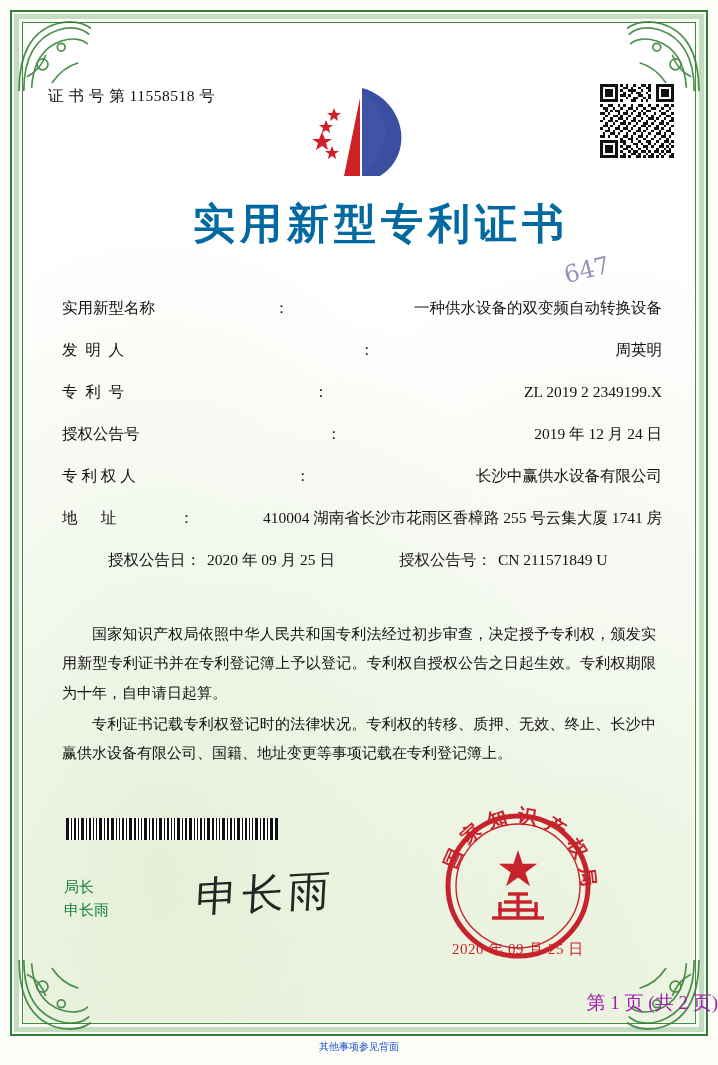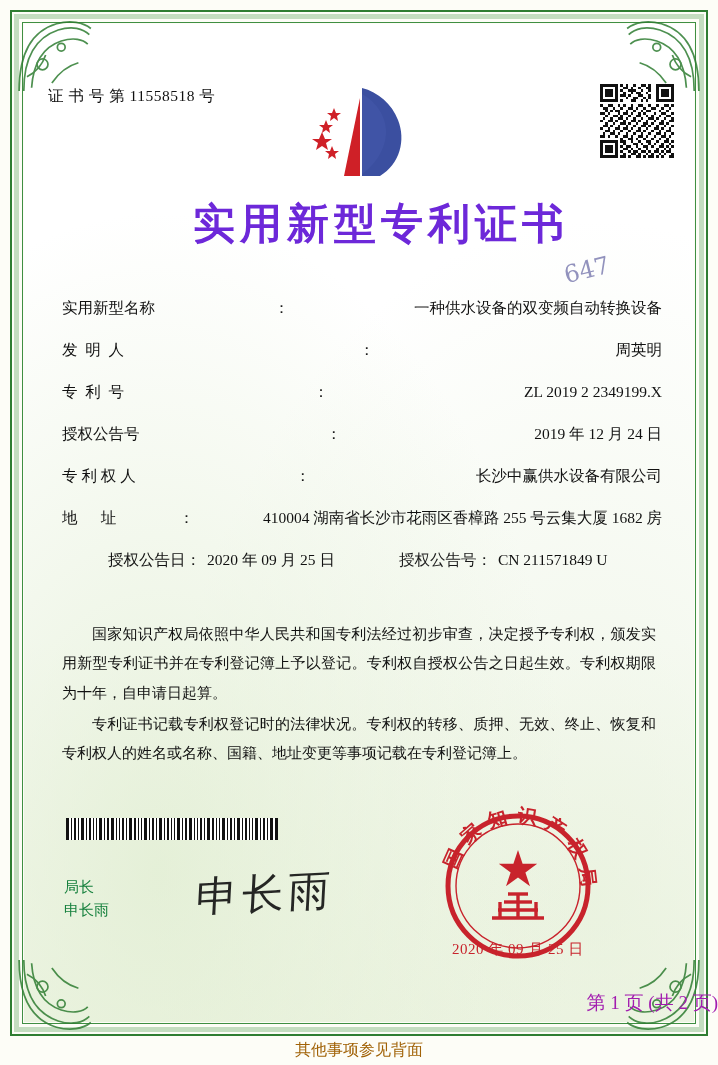--- a/index.html
+++ b/index.html
@@ -98,21 +98,21 @@
   }
   .qr svg { width: 100%; height: 100%; display: block; }
 
   .title {
     position: absolute;
     left: 0; right: 0; top: 196px;
     text-align: center;
     font-size: 42px;
     font-weight: bold;
     letter-spacing: 5px;
-    color: #6d28d9;
+    color: #0369a1;
     font-family: "Liberation Serif", "DejaVu Serif", serif;
     padding-left: 44px;
   }
 
   .handwrite-mark {
     position: absolute;
     right: 108px; top: 256px;
     font-size: 24px;
     color: #6f6fa8;
     transform: rotate(-14deg);
@@ -212,22 +212,22 @@
     left: 0; right: 0; top: 990px;
     text-align: right;
     font-size: 19px;
     color: #a21caf;
   }
 
   .footnote {
     position: absolute;
     left: 0; right: 0; top: 1040px;
     text-align: center;
-    font-size: 16px;
-    color: #a16207;
+    font-size: 10px;
+    color: #1d4ed8;
   }
 </style>
 </head>
 <body>
 
 <div class="page">
 
   <div class="sheet-tint"></div>
 
   <div class="border-band"></div>
@@ -567,35 +567,35 @@
       <span class="field-value">2019 年 12 月 24 日</span>
     </div>
     <div class="field-row">
       <span class="field-label">专 利 权 人</span>
       <span class="field-colon">：</span>
       <span class="field-value">长沙中赢供水设备有限公司</span>
     </div>
     <div class="field-row">
       <span class="field-label">地      址</span>
       <span class="field-colon">：</span>
-      <span class="field-value">410004 湖南省长沙市花雨区香樟路 255 号云集大厦 1682 房</span>
+      <span class="field-value">410004 湖南省长沙市花雨区香樟路 255 号云集大厦 1741 房</span>
     </div>
     <div class="field-row split">
       <span class="field-label">授权公告日</span>
       <span class="field-colon">：</span>
       <span class="field-value">2020 年 09 月 25 日</span>
       <span class="second-label">授权公告号</span>
       <span class="field-colon">：</span>
       <span class="field-value">CN 211571849 U</span>
     </div>
   </div>
 
   <div class="paras">
     <p>国家知识产权局依照中华人民共和国专利法经过初步审查，决定授予专利权，颁发实用新型专利证书并在专利登记簿上予以登记。专利权自授权公告之日起生效。专利权期限为十年，自申请日起算。</p>
-    <p>专利证书记载专利权登记时的法律状况。专利权的转移、质押、无效、终止、恢复和专利权人的姓名或名称、国籍、地址变更等事项记载在专利登记簿上。</p>
+    <p>专利证书记载专利权登记时的法律状况。专利权的转移、质押、无效、终止、长沙中赢供水设备有限公司、国籍、地址变更等事项记载在专利登记簿上。</p>
   </div>
 
   <div class="barcode">
     <svg viewBox="0 0 212 22" shape-rendering="crispEdges">
       <rect width="212" height="22" fill="#ffffff"></rect>
       <g fill="#111111">
         <rect x="0" y="0" width="3" height="22"></rect>
           <rect x="5" y="0" width="1" height="22"></rect>
         <rect x="8" y="0" width="2" height="22"></rect>
           <rect x="12" y="0" width="1" height="22"></rect>

